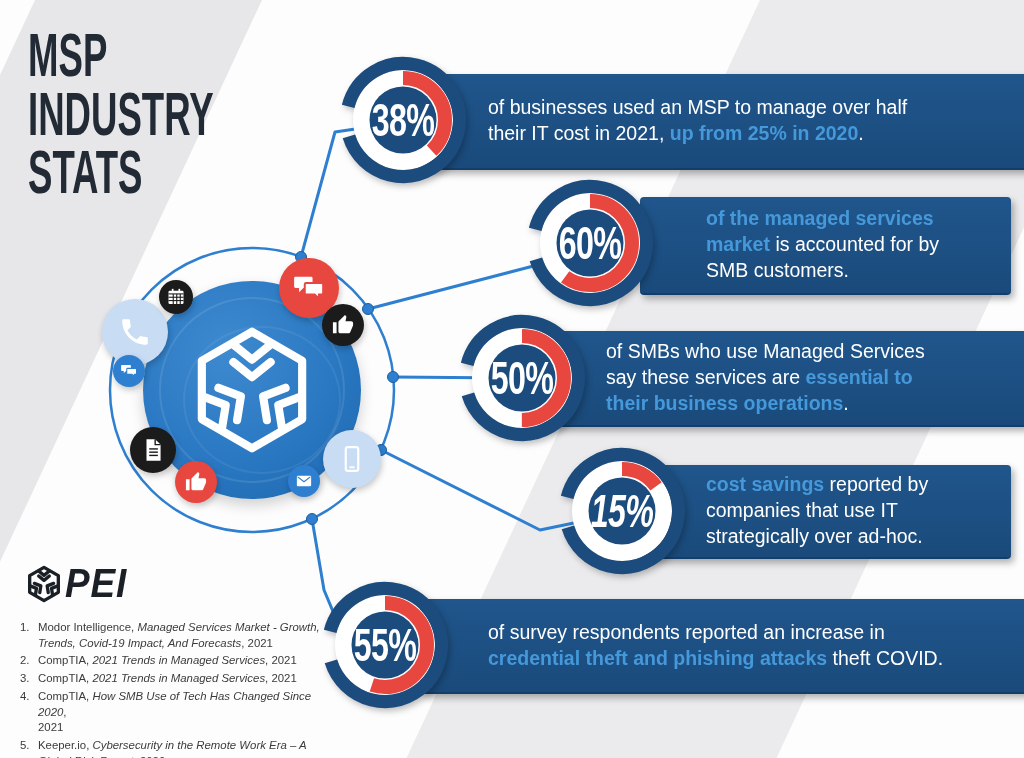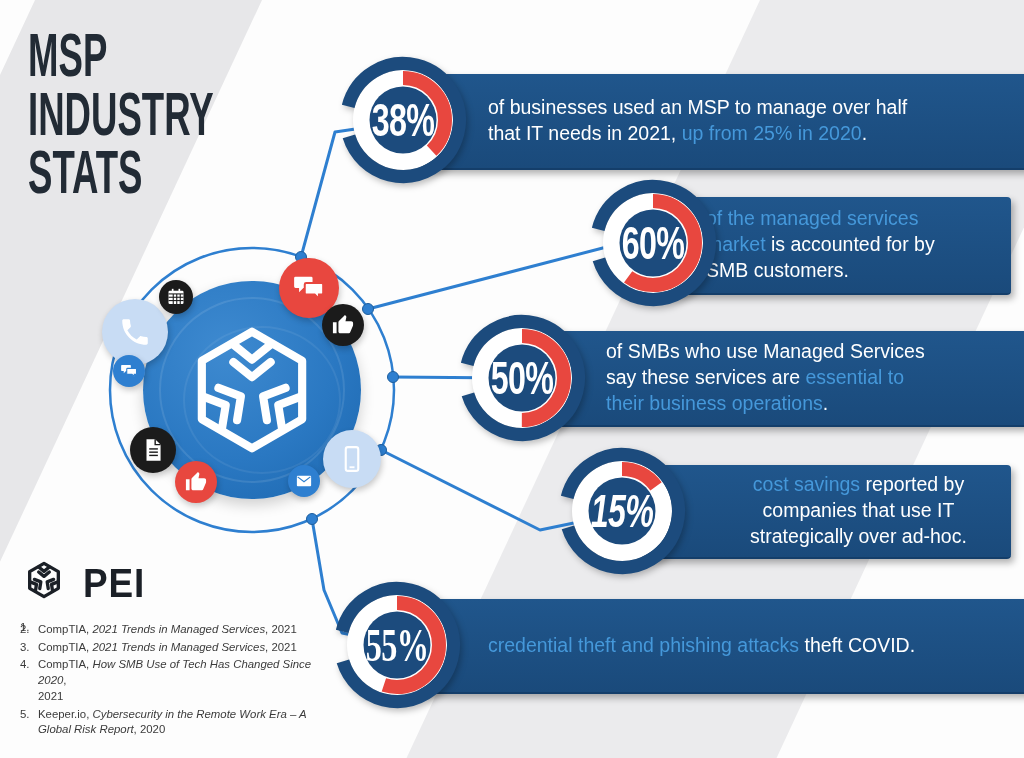--- a/index.html
+++ b/index.html
@@ -27,23 +27,23 @@
        z-index:3;box-shadow:1px 3px 6px rgba(0,0,0,.22);}
   
   .donut{position:absolute;width:130px;height:130px;z-index:4;filter:drop-shadow(2px 3px 3px rgba(0,0,0,.25));text-align:center;}
   .donut .pct{position:absolute;inset:0;display:flex;align-items:center;justify-content:center;
               color:#fff;font-weight:bold;font-size:46px;transform:scaleX(.7);letter-spacing:-1px;}
   
   .banner{position:absolute;z-index:3;background:linear-gradient(#20568c,#1a4a7b);
           border-radius:4px;border-bottom:2px solid #143e6a;
           box-shadow:3px 4px 7px rgba(0,0,0,.3);display:flex;flex-direction:column;justify-content:center;}
   .banner-text{color:#fff;font-size:19.5px;line-height:1.32;white-space:pre-line;}
-  .banner-text .hl{color:#4598da;font-weight:normal;}
-  
-  .logo{position:absolute;left:24px;top:560px;z-index:2;display:flex;align-items:flex-start;gap:19px;}
+  .banner-text .hl{color:#4598da;font-weight:bold;}
+  
+  .logo{position:absolute;left:24px;top:560px;z-index:2;display:flex;align-items:center;gap:1px;font-style:italic;}
   .logo-text{font-size:41px;font-weight:bold;color:#1b2027;letter-spacing:1px;transform:scaleX(.9);transform-origin:left center;}
   
   .footnotes{position:absolute;left:20px;top:620px;width:312px;z-index:2;list-style:none;margin:0;padding:0;
              font-size:11.4px;line-height:1.38;color:#3b3b3b;}
   .footnotes li{position:relative;padding-left:18px;margin-bottom:2px;}
   .fn-num{position:absolute;left:0;}
   .fn-text{white-space:pre-line;}
   .fn-text i{font-style:italic;}
 </style>
 </head>
@@ -153,51 +153,52 @@
 </div>
 <div class="sat" style="left:323px;top:430px;width:58px;height:58px;background:#c8dcf4;">
   <svg width="30" height="30" viewBox="0 0 24 24">
     <rect x="7" y="2.5" width="10" height="19" rx="1.8" fill="none" stroke="#fff" stroke-width="1.7"></rect>
     <line x1="10" y1="18.6" x2="14" y2="18.6" stroke="#fff" stroke-width="1.5"></line>
   </svg>
 </div>
 
 <div class="banner" style="left:420px;top:74px;width:565px;height:94px;padding-left:68px;">
   <div class="banner-text"><span>of businesses used an MSP to manage over half
-that IT needs in 2021, </span><span class="hl">up from 25% in 2020</span><span>.</span></div>
+their IT cost in 2021, </span><span class="hl">up from 25% in 2020</span><span>.</span></div>
 </div>
 <div class="banner" style="left:640px;top:197px;width:305px;height:96px;padding-left:66px;">
   <div class="banner-text"><span></span><span class="hl">of the managed services
 market</span><span> is accounted for by
 SMB customers.</span></div>
 </div>
 <div class="banner" style="left:540px;top:331px;width:468px;height:94px;padding-left:66px;">
   <div class="banner-text"><span>of SMBs who use Managed Services
 say these services are </span><span class="hl">essential to
 their business operations</span><span>.</span></div>
 </div>
-<div class="banner" style="left:640px;top:465px;width:305px;height:92px;padding-left:66px;text-align:center;">
+<div class="banner" style="left:640px;top:465px;width:305px;height:92px;padding-left:66px;">
   <div class="banner-text"><span></span><span class="hl">cost savings</span><span> reported by
 companies that use IT
 strategically over ad-hoc.</span></div>
 </div>
 <div class="banner" style="left:420px;top:599px;width:565px;height:93px;padding-left:68px;">
-  <div class="banner-text"><span class="hl">credential theft and phishing attacks</span><span> theft COVID.</span></div>
+  <div class="banner-text"><span>of survey respondents reported an increase in
+</span><span class="hl">credential theft and phishing attacks</span><span> theft COVID.</span></div>
 </div>
 
 <div class="donut" style="left:338px;top:55px;">
   <svg width="130" height="130" viewBox="0 0 130 130">
     <circle cx="65" cy="65" r="50" fill="#fff"></circle>
     <circle cx="65" cy="65" r="42" fill="none" stroke="#e8473f" stroke-width="14" transform="rotate(-90 65 65)" stroke-dasharray="100.3 263.9"></circle>
     <circle cx="65" cy="65" r="33.5" fill="#1c4b7d"></circle>
     <circle cx="65" cy="65" r="56.5" fill="none" stroke="#1c4b7d" stroke-width="13" stroke-dasharray="324 31" transform="rotate(-166 65 65)"></circle>
   </svg>
   <div class="pct">38%</div>
 </div>
-<div class="donut" style="left:588px;top:178px;">
+<div class="donut" style="left:525px;top:178px;">
   <svg width="130" height="130" viewBox="0 0 130 130">
     <circle cx="65" cy="65" r="50" fill="#fff"></circle>
     <circle cx="65" cy="65" r="42" fill="none" stroke="#e8473f" stroke-width="14" transform="rotate(-90 65 65)" stroke-dasharray="158.3 263.9"></circle>
     <circle cx="65" cy="65" r="33.5" fill="#1c4b7d"></circle>
     <circle cx="65" cy="65" r="56.5" fill="none" stroke="#1c4b7d" stroke-width="13" stroke-dasharray="324 31" transform="rotate(-166 65 65)"></circle>
   </svg>
   <div class="pct">60%</div>
 </div>
 <div class="donut" style="left:457px;top:313px;text-decoration:underline;">
   <svg width="130" height="130" viewBox="0 0 130 130">
@@ -210,21 +211,21 @@
 </div>
 <div class="donut" style="left:557px;top:446px;font-style:italic;">
   <svg width="130" height="130" viewBox="0 0 130 130">
     <circle cx="65" cy="65" r="50" fill="#fff"></circle>
     <circle cx="65" cy="65" r="42" fill="none" stroke="#e8473f" stroke-width="14" transform="rotate(-90 65 65)" stroke-dasharray="39.6 263.9"></circle>
     <circle cx="65" cy="65" r="33.5" fill="#1c4b7d"></circle>
     <circle cx="65" cy="65" r="56.5" fill="none" stroke="#1c4b7d" stroke-width="13" stroke-dasharray="324 31" transform="rotate(-166 65 65)"></circle>
   </svg>
   <div class="pct">15%</div>
 </div>
-<div class="donut" style="left:332px;top:580px;font-family:Liberation Serif, serif;">
+<div class="donut" style="left:320px;top:580px;">
   <svg width="130" height="130" viewBox="0 0 130 130">
     <circle cx="65" cy="65" r="50" fill="#fff"></circle>
     <circle cx="65" cy="65" r="42" fill="none" stroke="#e8473f" stroke-width="14" transform="rotate(-90 65 65)" stroke-dasharray="145.1 263.9"></circle>
     <circle cx="65" cy="65" r="33.5" fill="#1c4b7d"></circle>
     <circle cx="65" cy="65" r="56.5" fill="none" stroke="#1c4b7d" stroke-width="13" stroke-dasharray="324 31" transform="rotate(-166 65 65)"></circle>
   </svg>
   <div class="pct">55%</div>
 </div>
 
 <div class="logo">
@@ -238,20 +239,21 @@
       </g>
     <g transform="rotate(240 60 60)">
         <polyline points="44,21 60,34 76,21"></polyline>
         <polyline points="44,36 60,49 76,36"></polyline>
       </g>
   </svg>
   <span class="logo-text">PEI</span>
 </div>
 
 <ol class="footnotes">
-  <li><span class="fn-num">1.</span></li>
+  <li><span class="fn-num">1.</span><span class="fn-text"><span>Modor Intelligence, </span><i>Managed Services Market - Growth,
+Trends, Covid-19 Impact, And Forecasts</i><span>, 2021</span></span></li>
   <li><span class="fn-num">2.</span><span class="fn-text"><span>CompTIA, </span><i>2021 Trends in Managed Services</i><span>, 2021</span></span></li>
   <li><span class="fn-num">3.</span><span class="fn-text"><span>CompTIA, </span><i>2021 Trends in Managed Services</i><span>, 2021</span></span></li>
   <li><span class="fn-num">4.</span><span class="fn-text"><span>CompTIA, </span><i>How SMB Use of Tech Has Changed Since 2020</i><span>,
 2021</span></span></li>
   <li><span class="fn-num">5.</span><span class="fn-text"><span>Keeper.io, </span><i>Cybersecurity in the Remote Work Era – A
 Global Risk Report</i><span>, 2020</span></span></li>
 </ol>
 
 </body></html>

